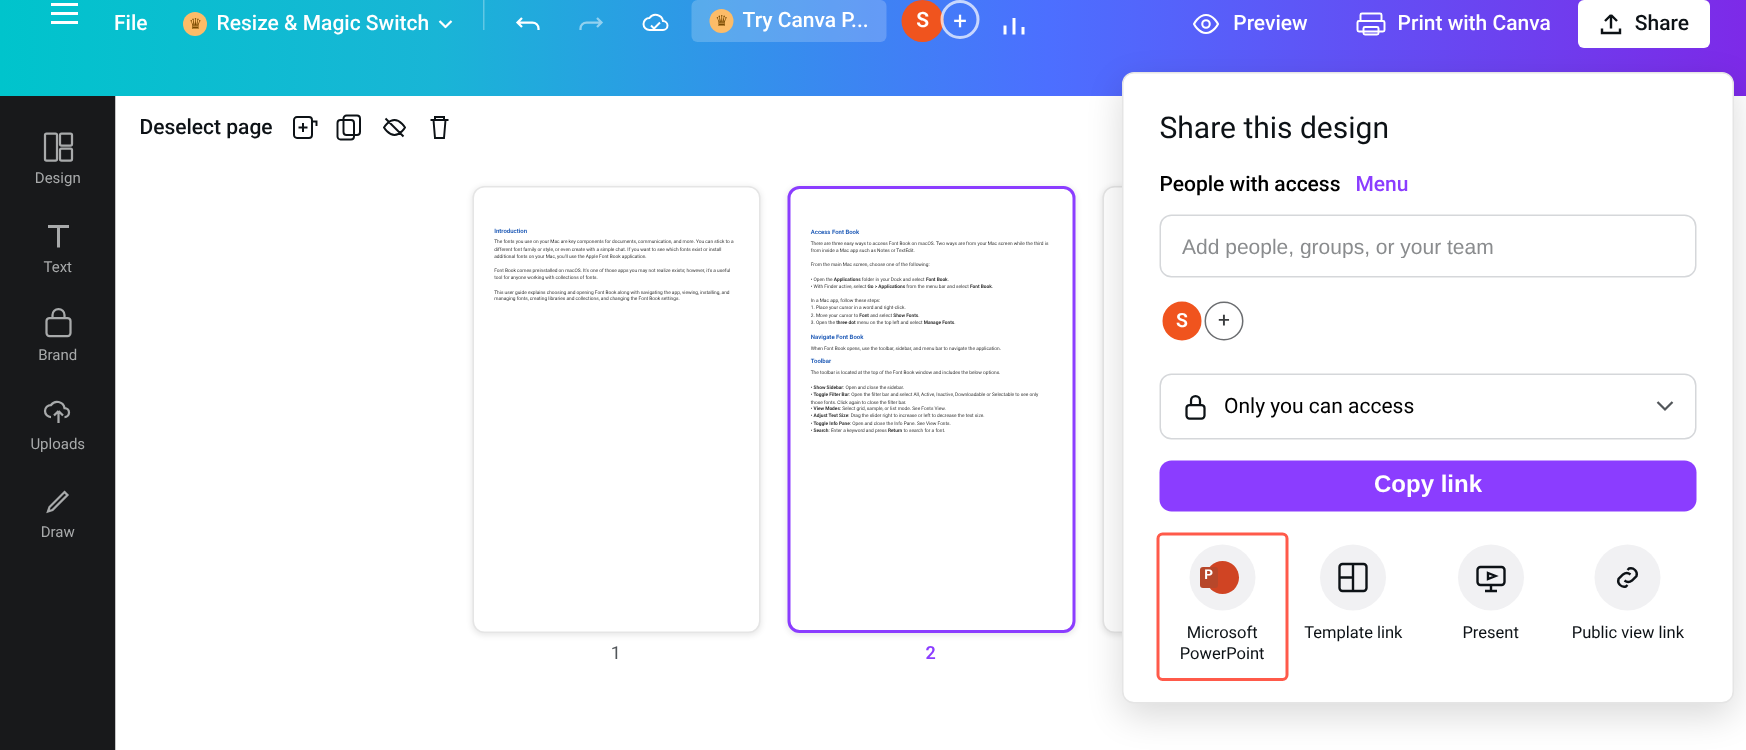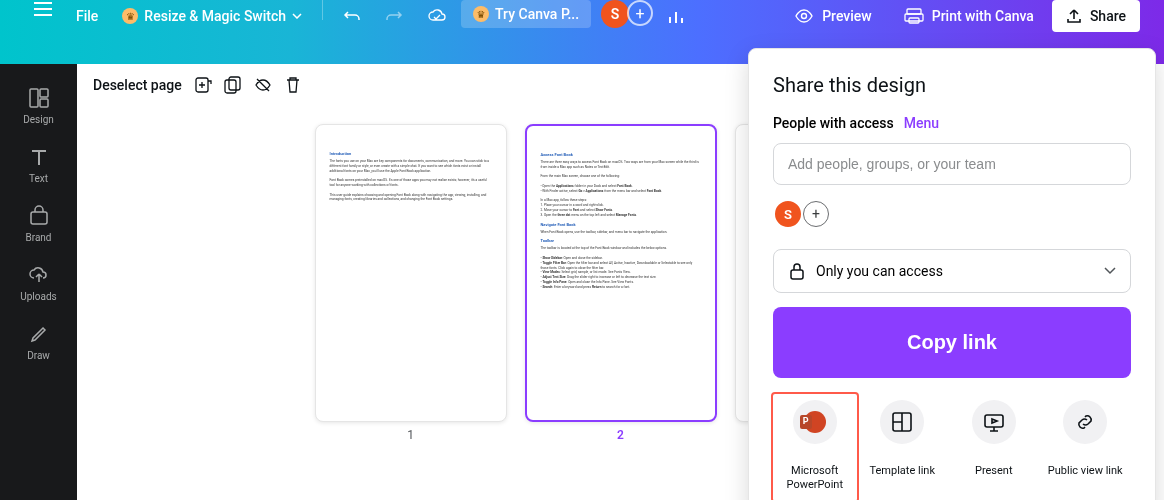--- a/index.html
+++ b/index.html
@@ -38,23 +38,23 @@
   .access-row { display:flex; gap:10px; font-size:14px; margin-bottom:12px; }
   .access-row .edit-link { color:#8b3dff; font-weight:500; cursor:pointer; }
   .people-input { width:100%; border:1px solid #d5d7da; border-radius:8px; padding:12px 14px; font-size:14px; margin-bottom:14px; }
   .people-input::placeholder { color:#8a8c8e; }
   .avatar-row { display:flex; align-items:center; gap:4px; margin-bottom:20px; }
   .avatar-sm { width:30px; height:30px; border-radius:50%; background:#f0541e; color:#fff; display:flex; align-items:center; justify-content:center; font-weight:600; font-size:13px; border:2px solid #fff; }
   .avatar-plus { width:26px; height:26px; border-radius:50%; border:1.5px solid #6b6d70; display:flex; align-items:center; justify-content:center; font-size:14px; color:#3a3c3e; margin-left:-4px; cursor:pointer; }
   .collab-label { font-size:14px; font-weight:500; color:#0d1216; margin-bottom:8px; }
   .access-select { display:flex; align-items:center; gap:10px; border:1px solid #d5d7da; border-radius:8px; padding:12px 14px; font-size:14px; margin-bottom:14px; cursor:pointer; }
   .access-select .chev { margin-left:auto; color:#52565a; }
-  .copy-btn { width:100%; background:#8b3dff; color:#fff; border:none; border-radius:8px; padding:24px; font-size:20px; font-weight:600; cursor:pointer; margin-bottom:22px; }
+  .copy-btn { width:100%; background:#8b3dff; color:#fff; border:none; border-radius:8px; padding:8px; font-size:16px; font-weight:600; cursor:pointer; margin-bottom:22px; }
   .share-targets { display:flex; justify-content:space-around; }
-  .target-item { display:flex; flex-direction:column; align-items:center; gap:20px; font-size:11px; color:#0d1216; cursor:pointer; width:88px; text-align:center; line-height:1.3; }
+  .target-item { display:flex; flex-direction:column; align-items:center; gap:8px; font-size:11px; color:#0d1216; cursor:pointer; width:88px; text-align:center; line-height:1.3; }
   .target-circle { width:44px; height:44px; border-radius:50%; background:#f1f1f3; display:flex; align-items:center; justify-content:center; }
   .target-item.highlighted   { border:2px solid #ff5a4a; border-radius:4px; padding:6px 2px 8px; margin:-8px -4px -10px; }
   .pp-icon { width:22px; height:22px; border-radius:50%; background:#d04423; position:relative; }
   .pp-icon::after { content:"P"; position:absolute; left:-4px; top:4px; width:12px; height:14px; background:#b7472a; color:#fff; font-size:9px; display:flex; align-items:center; justify-content:center; border-radius:2px; font-weight:700; }
   svg { display:block; }
 </style>
 </head>
 <body>
 
 <div class="topbar">

